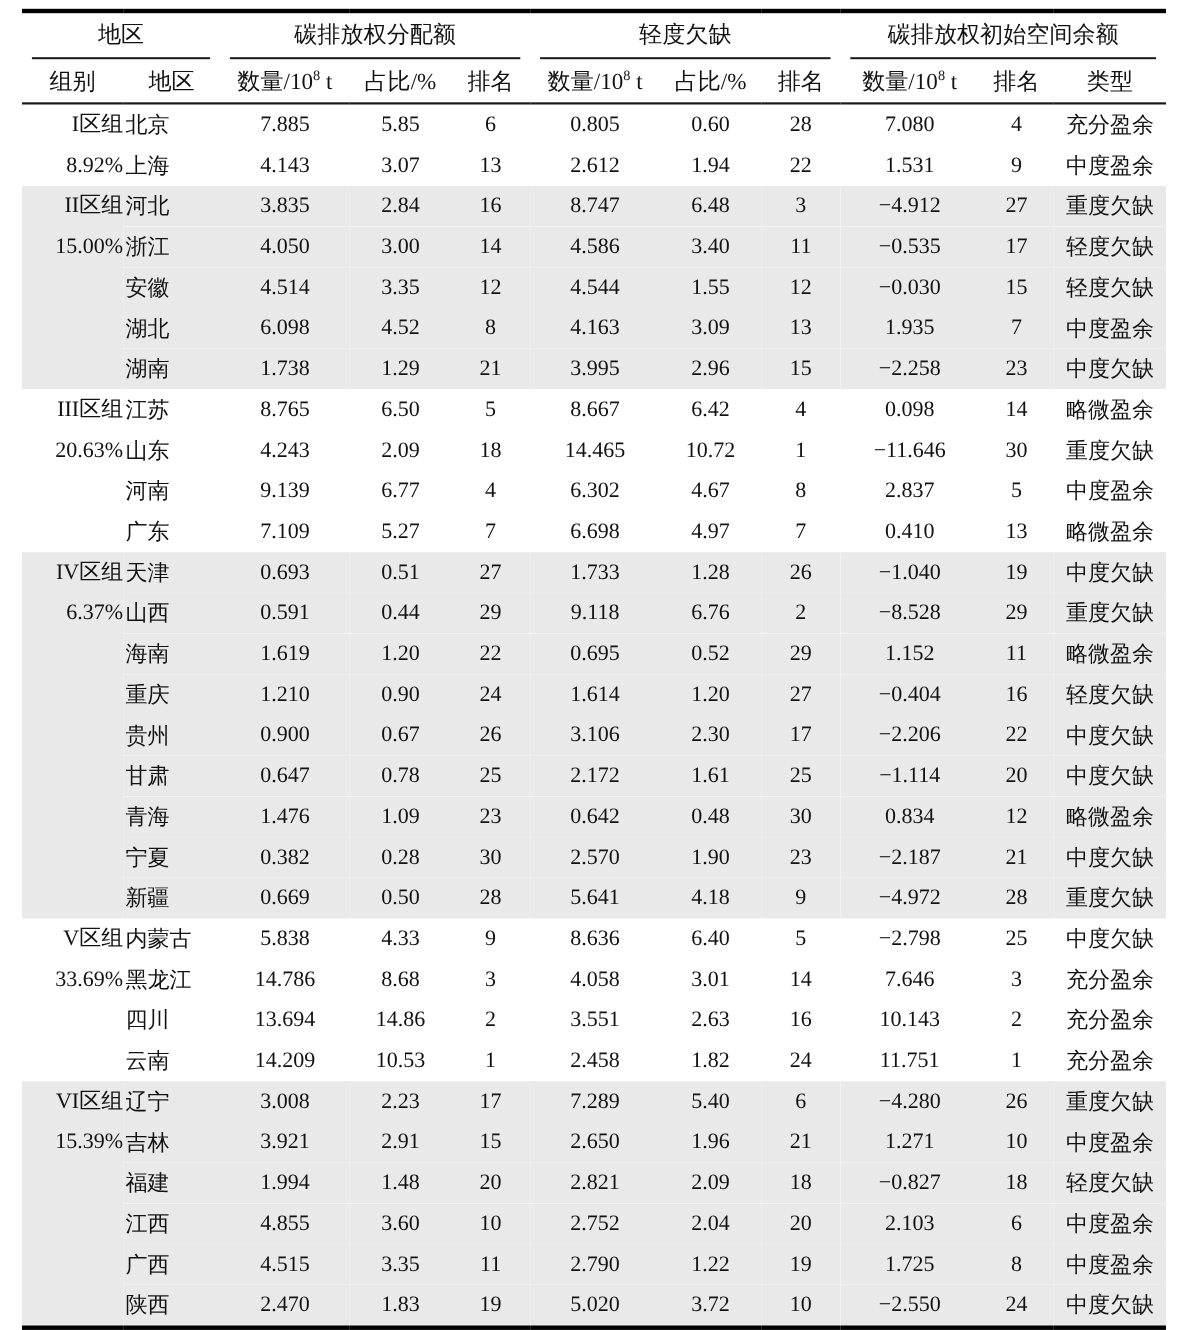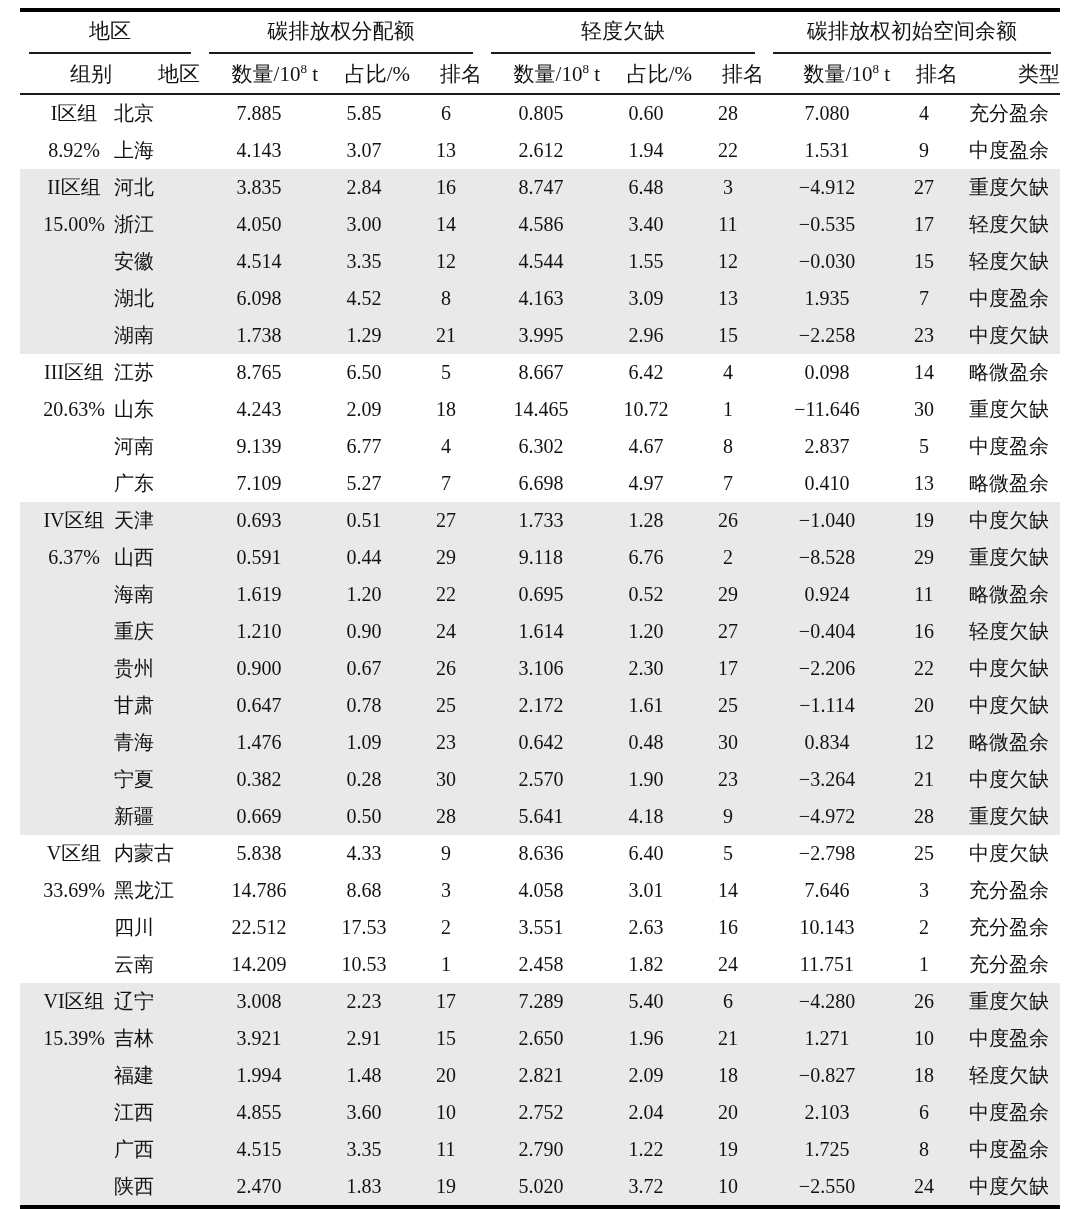--- a/index.html
+++ b/index.html
@@ -40,37 +40,37 @@
     display: block;
     text-align: center;
     padding: 5px 0 7px 0;
     margin: 0 9px;
     border-bottom: 2px solid #1a1a1a;
   }
   
   tr.sub-header-row th {
     height: 39px;
     font-size: 21px;
-    text-align: right;
+    text-align: center;
     vertical-align: middle;
     border-bottom: 2px solid #1a1a1a;
   }
   tr.sub-header-row th sup {
     font-size: 13px;
     line-height: 0;
   }
   
   tbody td {
     height: 37px;
     font-size: 20px;
     text-align: center;
     vertical-align: middle;
   }
   td.group-cell {
-    text-align: center;
+    text-align: right;
     padding-left: 16px;
     vertical-align: top;
     line-height: 37px;
   }
   td.region-cell {
     text-align: left;
     padding-left: 2px;
     font-family: Liberation Mono, monospace;
   }
   .shaded { background: #e9e9e9; }
@@ -296,21 +296,21 @@
           <td class="shaded">重度欠缺</td>
         </tr>
         <tr>
           <td class="region-cell shaded">海南</td>
           <td class="shaded">1.619</td>
           <td class="shaded">1.20</td>
           <td class="shaded">22</td>
           <td class="shaded">0.695</td>
           <td class="shaded">0.52</td>
           <td class="shaded">29</td>
-          <td class="shaded">0.924</td>
+          <td class="shaded">1.152</td>
           <td class="shaded">11</td>
           <td class="shaded">略微盈余</td>
         </tr>
         <tr>
           <td class="region-cell shaded">重庆</td>
           <td class="shaded">1.210</td>
           <td class="shaded">0.90</td>
           <td class="shaded">24</td>
           <td class="shaded">1.614</td>
           <td class="shaded">1.20</td>
@@ -356,21 +356,21 @@
           <td class="shaded">略微盈余</td>
         </tr>
         <tr>
           <td class="region-cell shaded">宁夏</td>
           <td class="shaded">0.382</td>
           <td class="shaded">0.28</td>
           <td class="shaded">30</td>
           <td class="shaded">2.570</td>
           <td class="shaded">1.90</td>
           <td class="shaded">23</td>
-          <td class="shaded">−3.264</td>
+          <td class="shaded">−2.187</td>
           <td class="shaded">21</td>
           <td class="shaded">中度欠缺</td>
         </tr>
         <tr>
           <td class="region-cell shaded">新疆</td>
           <td class="shaded">0.669</td>
           <td class="shaded">0.50</td>
           <td class="shaded">28</td>
           <td class="shaded">5.641</td>
           <td class="shaded">4.18</td>
@@ -402,22 +402,22 @@
           <td class="">3</td>
           <td class="">4.058</td>
           <td class="">3.01</td>
           <td class="">14</td>
           <td class="">7.646</td>
           <td class="">3</td>
           <td class="">充分盈余</td>
         </tr>
         <tr>
           <td class="region-cell ">四川</td>
-          <td class="">22.512</td>
-          <td class="">17.53</td>
+          <td class="">13.694</td>
+          <td class="">14.86</td>
           <td class="">2</td>
           <td class="">3.551</td>
           <td class="">2.63</td>
           <td class="">16</td>
           <td class="">10.143</td>
           <td class="">2</td>
           <td class="">充分盈余</td>
         </tr>
         <tr>
           <td class="region-cell ">云南</td>

